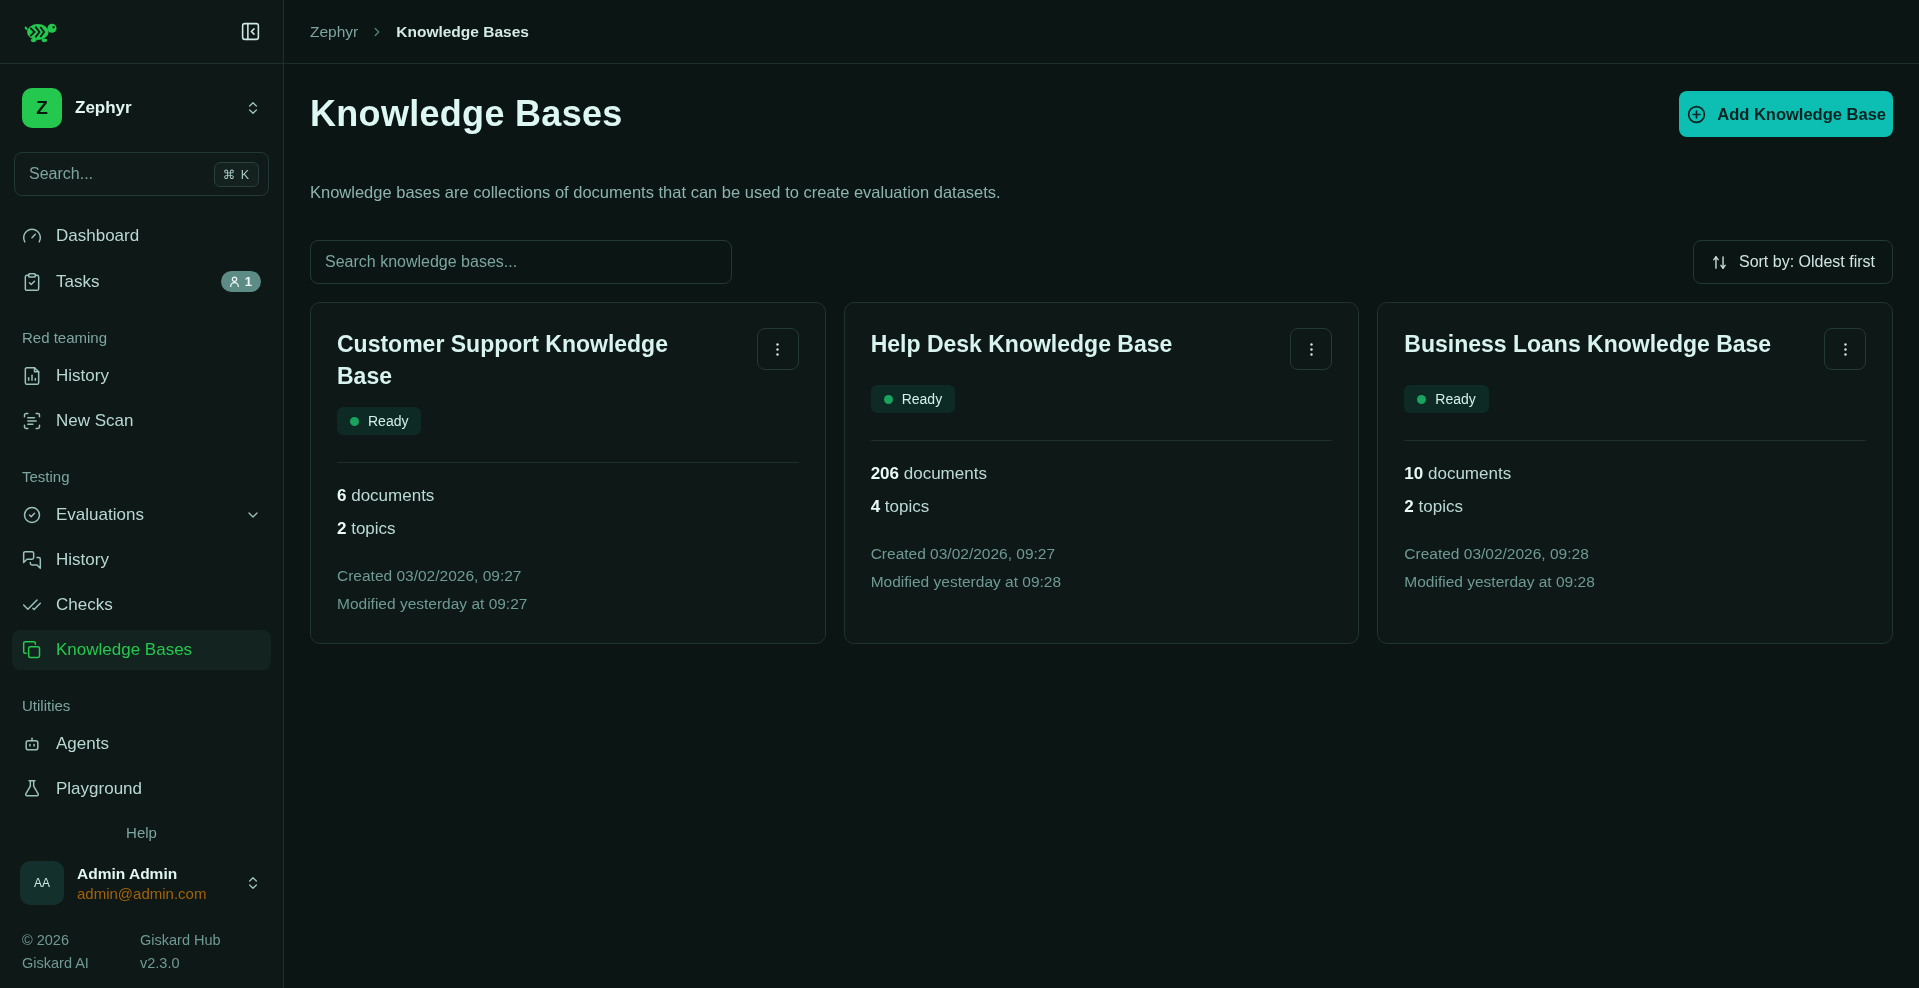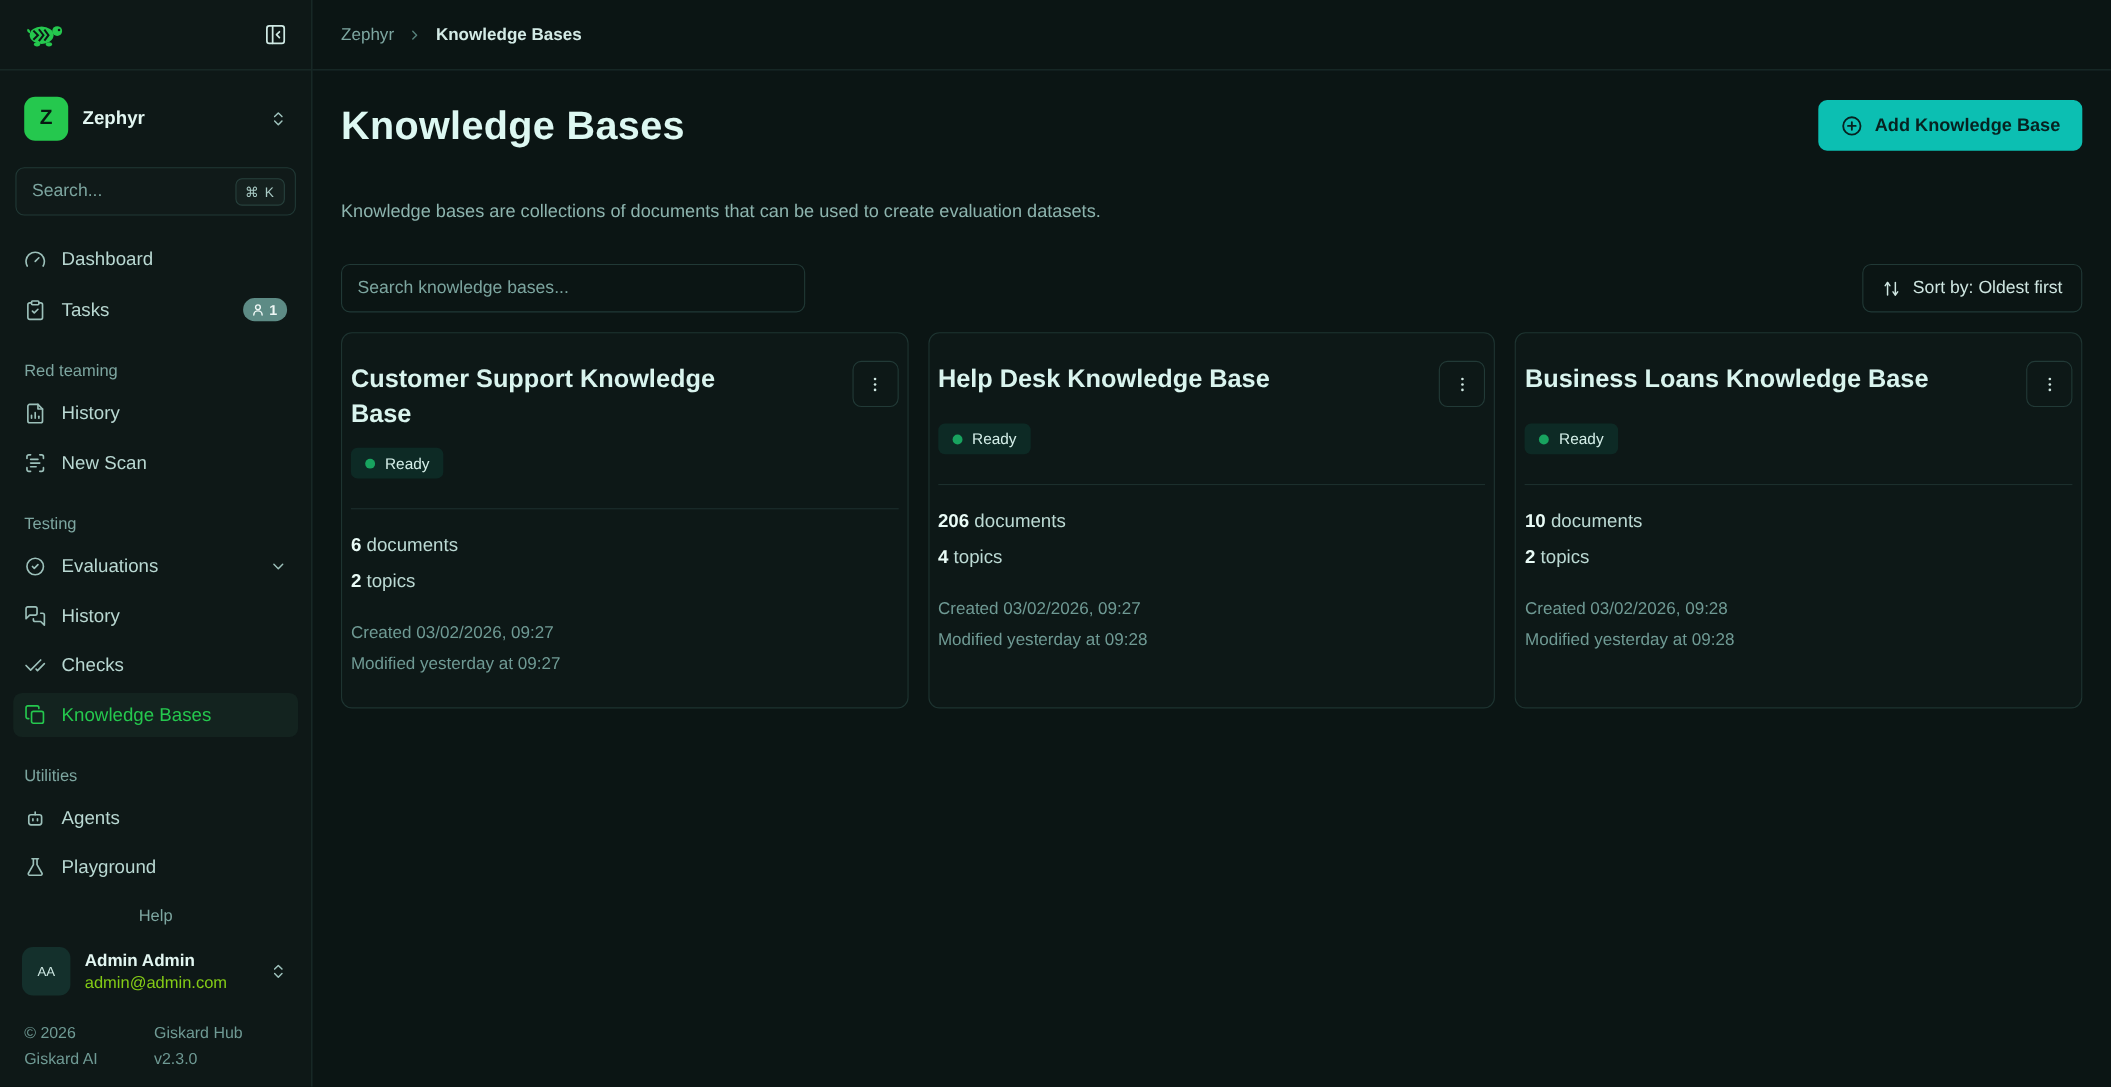--- a/index.html
+++ b/index.html
@@ -84,21 +84,21 @@
     display:flex; align-items:center; gap:13px;
     border-radius:8px; cursor:pointer;
   }
   .user-avatar {
     width:44px; height:44px; border-radius:10px; flex:none;
     background:#14302c; color:#cfe9e4; font-size:12px;
     display:flex; align-items:center; justify-content:center;
   }
   .user-texts { flex:1; min-width:0; }
   .user-name { font-weight:700; font-size:15.5px; color:#e2f6f1; }
-  .user-email { font-size:15px; color:#84cc16; margin-top:2px; }
+  .user-email { font-size:15px; color:#a16207; margin-top:2px; }
   .copyright {
     display:grid; grid-template-columns:118px 1fr;
     padding:8px 10px 0 22px;
     font-size:14.5px; color:#6f9a94; line-height:1.55;
   }
   .copyright > div { max-width:100px; }
 
   
   .main { flex:1; display:flex; flex-direction:column; min-width:0; }
   .topbar {
@@ -107,21 +107,21 @@
     font-size:15.5px;
   }
   .crumb-ws { color:#7da6a0; cursor:pointer; }
   .crumb-sep { color:#56807a; }
   .crumb-cur { color:#d3eae5; font-weight:600; }
 
   .content { padding:27px 26px; flex:1; overflow:hidden; }
   .title-row { display:flex; align-items:center; justify-content:space-between; }
   .page-title { font-size:36px; font-weight:700; color:#ddf8f2; letter-spacing:.3px; }
   .add-btn {
-    height:46px; padding:0 20px; border:none; border-radius:8px;
+    height:46px; padding:0 7px; border:none; border-radius:8px;
     background:var(--accent-teal,#0cbfb2); color:#072220;
     font-family:inherit; font-size:16.5px; font-weight:700;
     display:flex; align-items:center; gap:10px; cursor:pointer;
   }
   .desc { margin-top:46px; font-size:16.5px; color:#8db4ae; }
 
   .controls-row { margin-top:38px; display:flex; align-items:center; justify-content:space-between; }
   .kb-search {
     width:422px; height:44px;
     border:1px solid #213936; border-radius:8px;
@@ -132,21 +132,21 @@
   .sort-btn {
     height:44px; padding:0 17px;
     border:1px solid #213936; border-radius:8px; background:transparent;
     color:#cfe6e1; font-family:inherit; font-size:16px;
     display:flex; align-items:center; gap:11px; cursor:pointer;
   }
 
   .cards { margin-top:18px; display:grid; grid-template-columns:repeat(3,1fr); gap:18px; }
   .card {
     border:1px solid #1e3431; border-radius:10px;
-    background:#0d1817; padding:25px 8px; min-height:332px; cursor:pointer;
+    background:#0d1817; padding:25px 26px; min-height:332px; cursor:pointer;
   }
   .card-head { display:flex; align-items:flex-start; justify-content:space-between; gap:14px; }
   .card-title {
     font-size:23px; font-weight:700; color:#d9f4ee; line-height:1.4;
     max-width:385px;
   }
   .kebab-btn {
     width:42px; height:42px; flex:none;
     border:1px solid #223a37; border-radius:8px; background:transparent;
     color:#cfe6e1; cursor:pointer;

